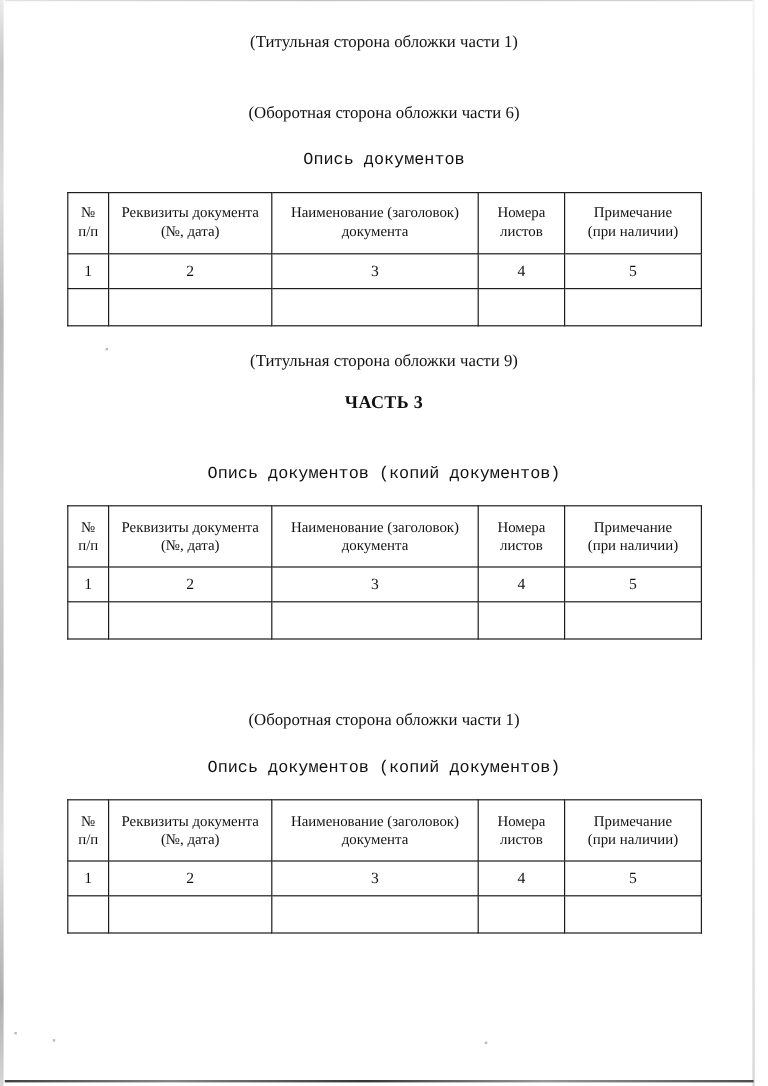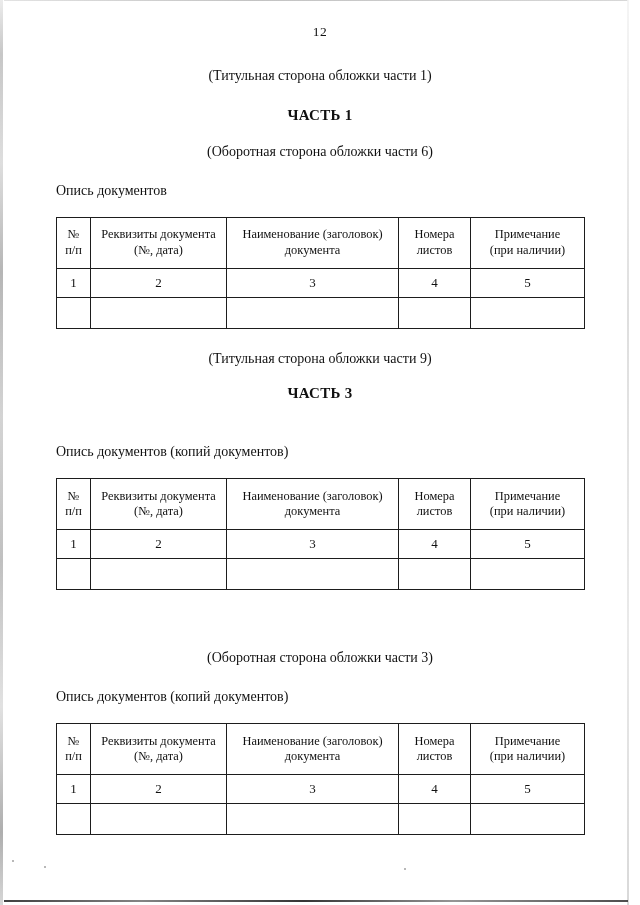--- a/index.html
+++ b/index.html
@@ -79,21 +79,23 @@
   }
 
   .part-heading {
     text-align: center;
     font-size: 15px;
     font-weight: bold;
     letter-spacing: .3px;
   }
 
   .list-title {
+    text-align: center;
     font-size: 14px;
+    font-family: Liberation Mono, monospace;
   }
 
   
   .sp-28 { height: 28px; }
   .sp-22 { height: 22px; }
   .sp-20 { height: 20px; }
   .sp-18 { height: 18px; }
 
   table.doc-table {
     width: 528px;
@@ -138,27 +140,25 @@
   <div class="scan-edge-left"></div>
   <div class="scan-edge-right"></div>
   <div class="scan-edge-bottom"></div>
   <div class="speck" style="left:88px; top:290px;"></div>
   <div class="speck" style="left:12px; top:860px;"></div>
   <div class="speck" style="left:404px; top:868px;"></div>
   <div class="speck" style="left:44px; top:866px;"></div>
 
   <div class="content">
 
-    <div class="page-number">12</div>
 
     <div class="sp-28"></div>
     <div class="caption">(Титульная сторона обложки части 1)</div>
 
     <div class="sp-22"></div>
-    <div class="part-heading">ЧАСТЬ 1</div>
 
     <div class="sp-20"></div>
     <div class="caption">(Оборотная сторона обложки части 6)</div>
 
     <div class="sp-22"></div>
     <div class="list-title">Опись документов</div>
 
     <div class="sp-18"></div>
     <table class="doc-table">
       <colgroup>
@@ -266,21 +266,21 @@
           <td></td>
         </tr>
       </tbody>
     </table>
 
     <div class="sp-22"></div>
 
     <div class="sp-18"></div>
 
     <div class="sp-20"></div>
-    <div class="caption">(Оборотная сторона обложки части 3)</div>
+    <div class="caption">(Оборотная сторона обложки части 1)</div>
 
     <div class="sp-22"></div>
     <div class="list-title">Опись документов (копий документов)</div>
 
     <div class="sp-18"></div>
     <table class="doc-table">
       <colgroup>
         <col class="c1">
           <col class="c2">
           <col class="c3">

